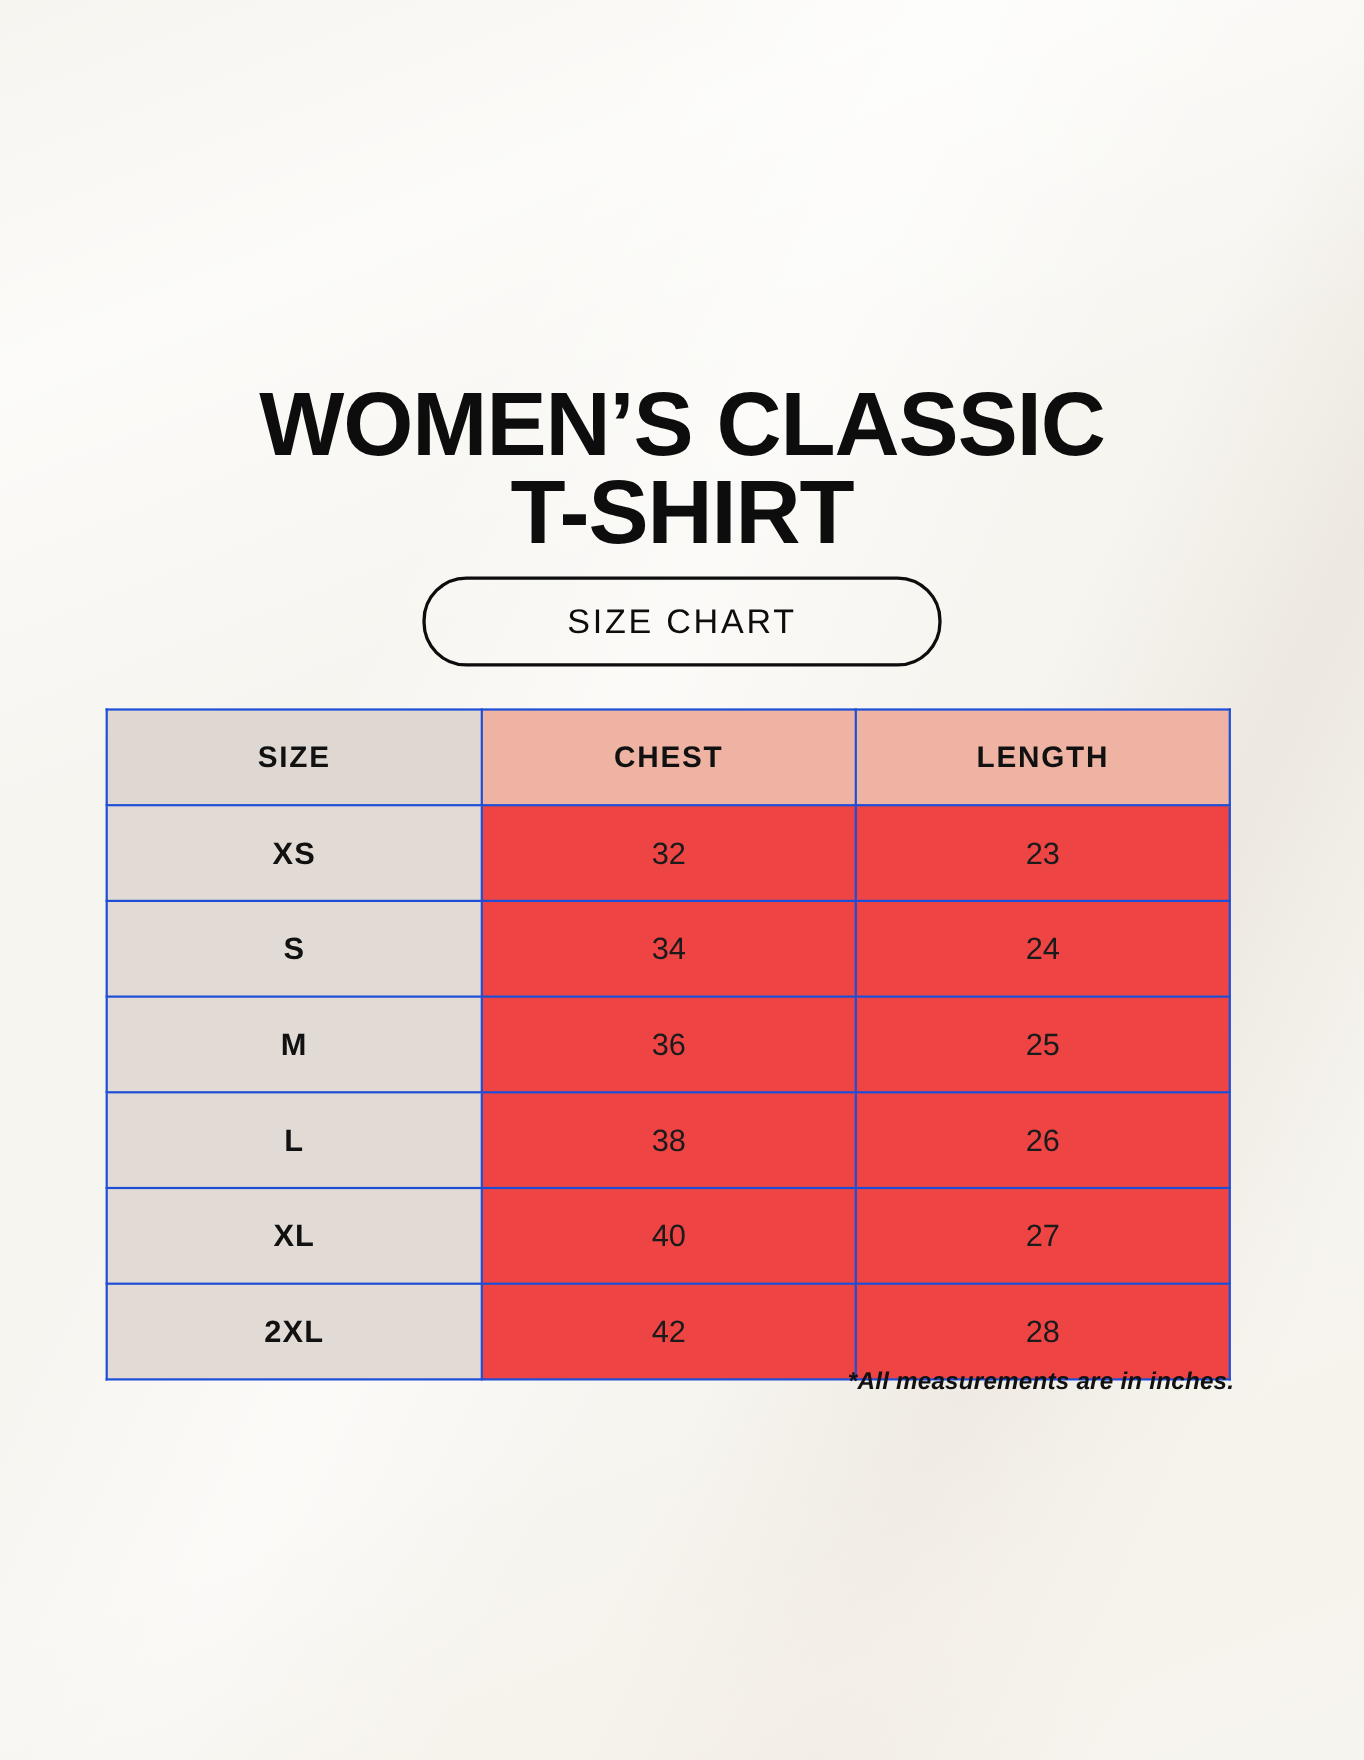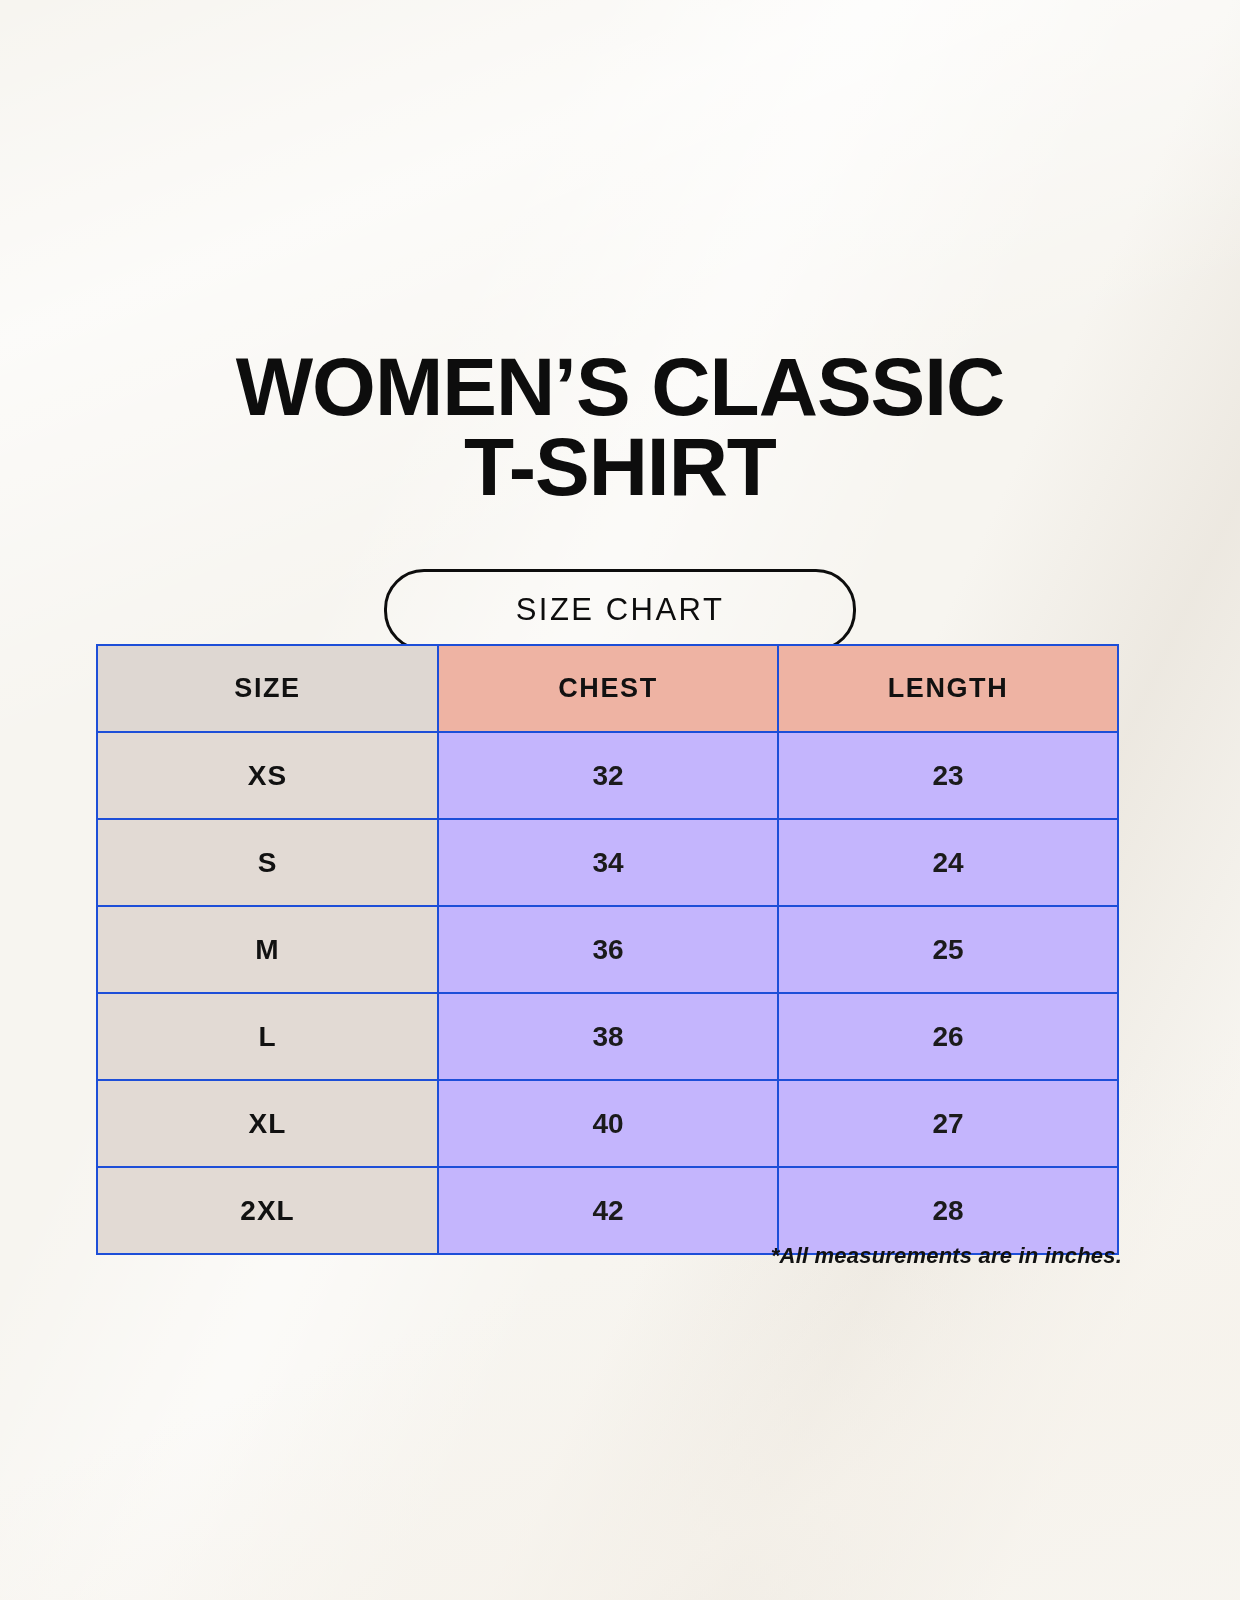--- a/index.html
+++ b/index.html
@@ -75,21 +75,20 @@
     border: 3px solid #0d0d0d;
     border-radius: 40px;
     display: flex;
     align-items: center;
     justify-content: center;
     font-size: 31px;
     font-weight: 500;
     letter-spacing: 2.5px;
     color: #0d0d0d;
     background: transparent;
-    margin-top: 45px;
   }
 
   .table-wrap {
     position: absolute;
     top: 644px;
     left: 96px;
     width: 1021px;
   }
   table.size-chart {
     border-collapse: collapse;
@@ -124,23 +123,23 @@
   }
   td.cell-size {
     background: #e2dad4;
     font-size: 28px;
     font-weight: 700;
     letter-spacing: 1px;
     color: #111;
     margin-top: 48px;
   }
   td.cell-val {
-    background: #c4b5fd;
+    background: #ef4444;
     font-size: 28px;
-    font-weight: 700;
+    font-weight: 400;
     color: #1b1b1b;
   }
 
   .footnote {
     position: absolute;
     top: 1243px;
     right: 118px;
     font-size: 22px;
     font-weight: 700;
     color: #111;

